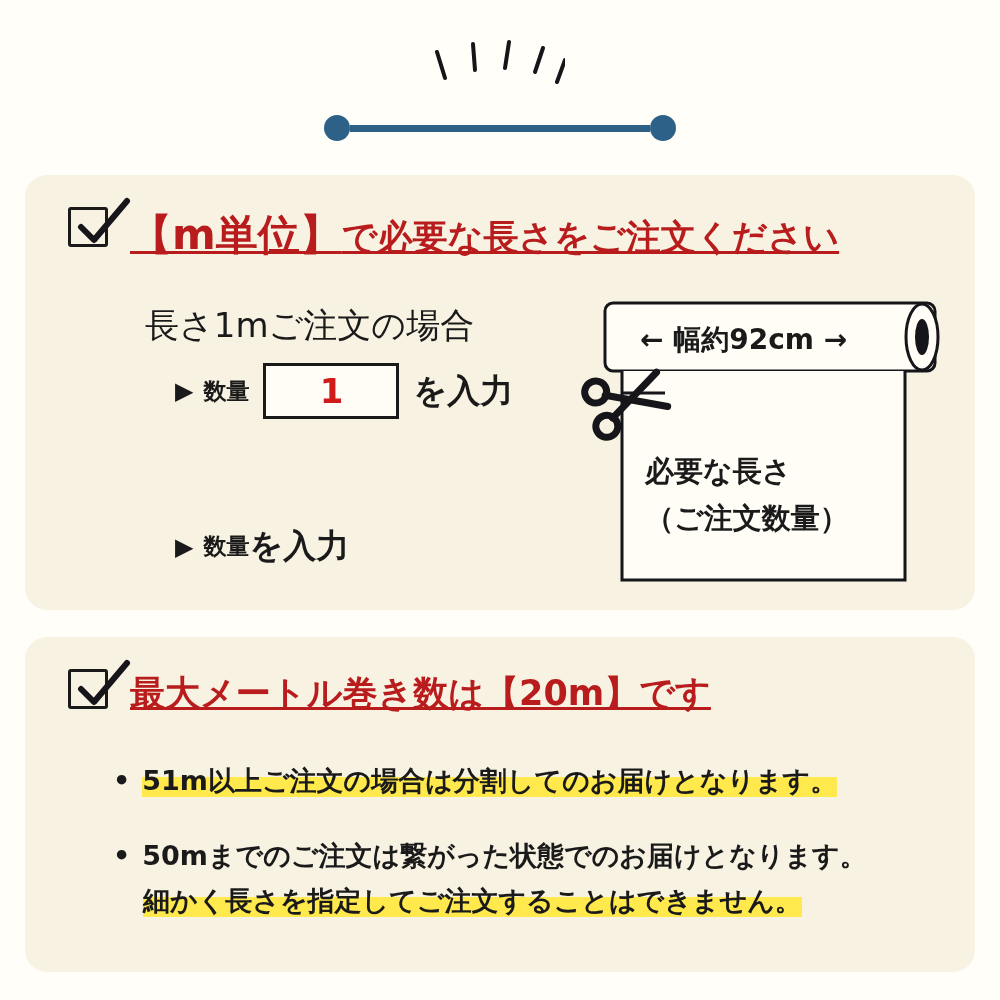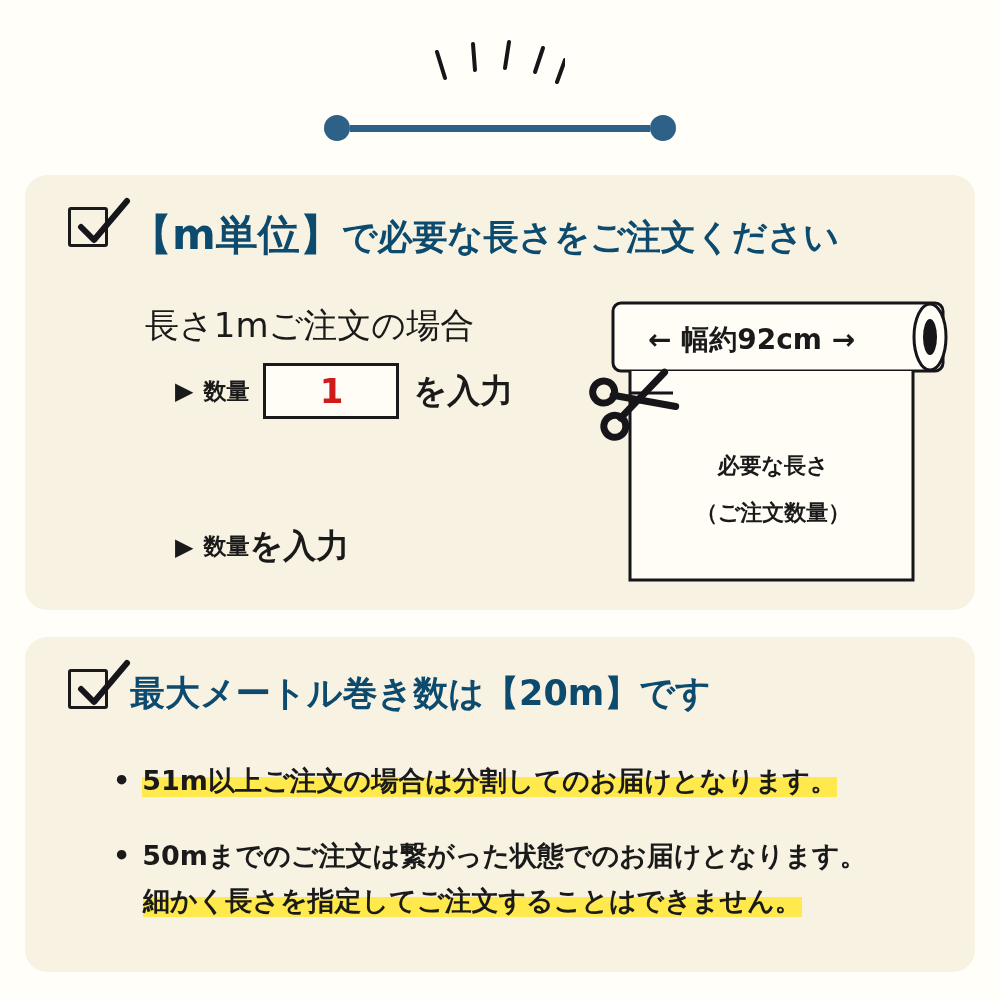--- a/index.html
+++ b/index.html
@@ -60,21 +60,22 @@
     width: 40px; height: 40px;
     border: 3px solid #1a1a1a;
     border-radius: 3px;
   }
   .check svg { position: absolute; top: -13px; left: 4px; }
 
   .head-line {
     position: absolute;
     font-size: 35px; font-weight: bold;
     white-space: nowrap;
-    color: #0c4a6e;
+    color: #b91c1c;
+    text-decoration: underline;
   }
   .head-line .big { font-size: 42px; }
 
   
   .sub-label {
     position: absolute;
     font-size: 34px; font-weight: normal;
     white-space: nowrap;
   }
   .qty-row {
@@ -97,22 +98,22 @@
 
   
   .roll { position: absolute; }
   .width-label {
     position: absolute;
     font-size: 28px; font-weight: bold;
     white-space: nowrap;
   }
   .roll-text {
     position: absolute;
-    font-size: 22px; font-weight: bold;
-    text-align: center; line-height: 1.45;
+    font-size: 29px; font-weight: bold;
+    line-height: 1.45;
     white-space: nowrap;
   }
 
   
   .bullet {
     position: absolute;
     font-size: 27px; font-weight: bold;
     line-height: 1.5;
     white-space: nowrap;
   }
@@ -165,21 +166,21 @@
       <span class="qty-box">1</span>
       <span class="enter-word">を入力</span>
     </div>
 
     <div class="qty-row" style="top:349px; left:150px;">
       <span class="tri">▶</span>
       <span class="qty-word">数量</span>
       <span class="enter-word">を入力</span>
     </div>
 
-    <div class="roll" style="top:0; left:8px; width:950px; height:435px;border-radius:12px;">
+    <div class="roll" style="top:0; left:0; width:950px; height:435px;border-radius:12px;">
 
       <svg width="950" height="435" viewBox="0 0 950 435" style="position:absolute;top:0;left:0;">
 
         <rect x="580" y="128" width="330" height="68" rx="8" fill="#fffdf6" stroke="#15151a" stroke-width="3"></rect>
 
         <ellipse cx="897" cy="162" rx="16" ry="33" fill="#fffdf6" stroke="#15151a" stroke-width="3"></ellipse>
         <ellipse cx="897" cy="162" rx="7" ry="18" fill="#15151a"></ellipse>
 
         <path d="M597 196 L597 405 L880 405 L880 196" fill="#fffdf6" stroke="#15151a" stroke-width="3"></path>
 

